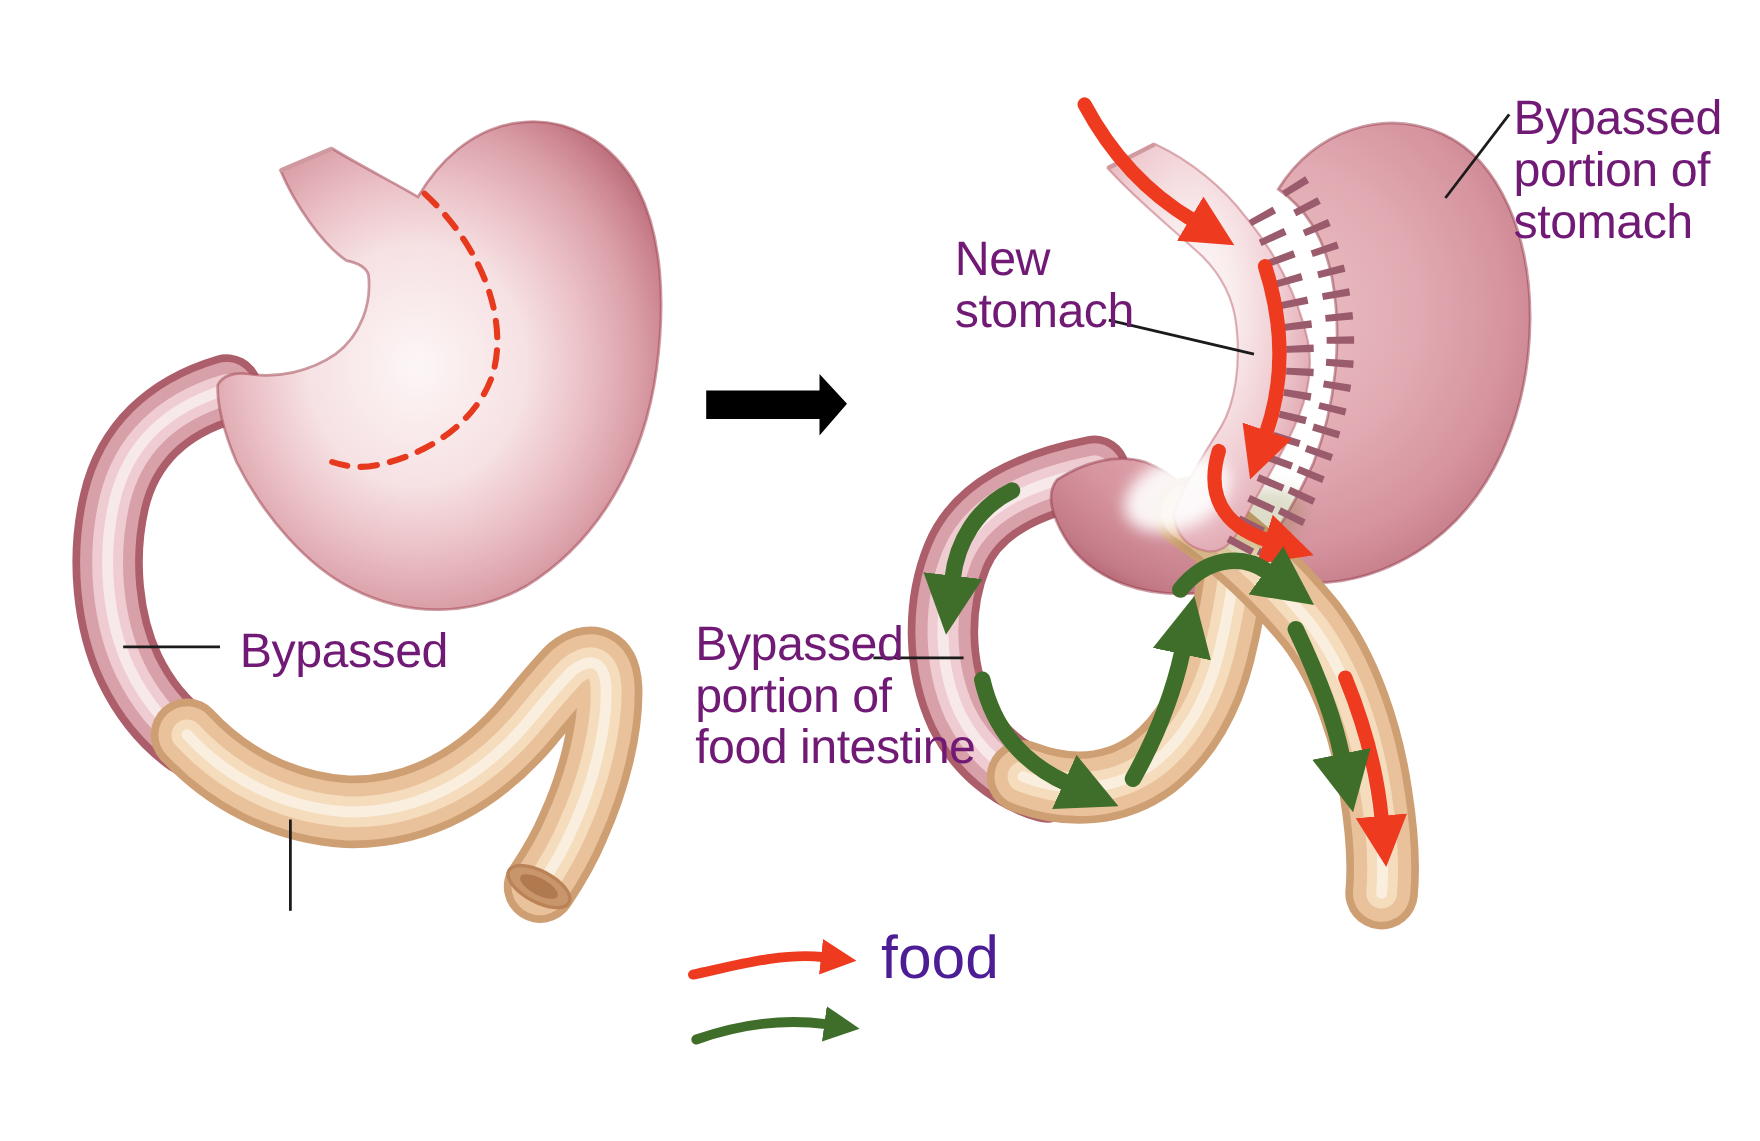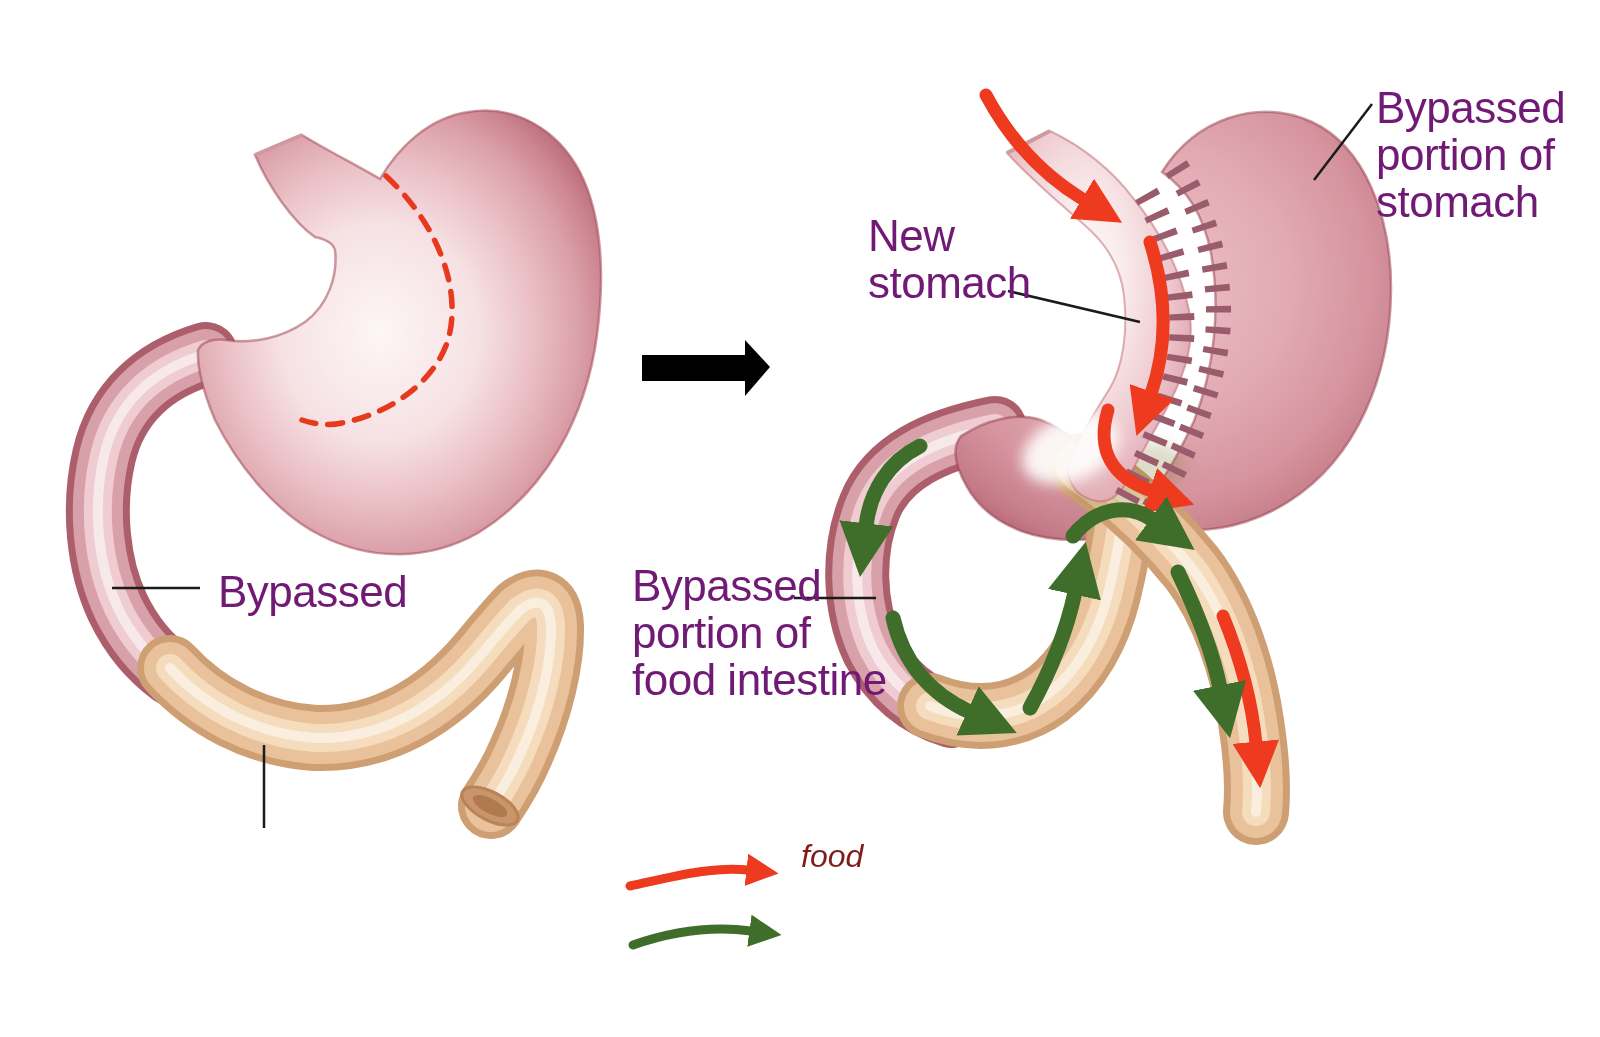--- a/index.html
+++ b/index.html
@@ -1,21 +1,21 @@
 <!DOCTYPE html>
 <html><head>
 <meta charset="utf-8">
 <style>
   html,body{margin:0;padding:0;background:#fff;}
   .canvas{position:relative;width:1600px;height:1037px;background:#ffffff;overflow:hidden;
           font-family:"Liberation Sans",sans-serif;}
   .canvas svg{position:absolute;left:0;top:0;}
   .lbl{position:absolute;color:#701a75;font-size:44px;line-height:1.07;letter-spacing:-0.5px;
        white-space:nowrap;}
-  .leg{position:absolute;color:#7f1d1d;font-size:32px;font-style:italic;white-space:nowrap;}
+  .leg{position:absolute;color:#4c1d95;font-size:55px;white-space:nowrap;}
   
   .tpo{fill:none;stroke:#ac5f6b;stroke-width:64;stroke-linecap:round;}
   .tpm{fill:none;stroke:#d8a0a9;stroke-width:50;stroke-linecap:round;}
   .tph{fill:none;stroke:#eeccd1;stroke-width:28;stroke-linecap:round;}
   .tps{fill:none;stroke:rgba(255,255,255,.55);stroke-width:10;stroke-linecap:round;}
   
   .tto{fill:none;stroke:#cf9f74;stroke-width:66;stroke-linecap:round;}
   .ttm{fill:none;stroke:#e9c29c;stroke-width:52;stroke-linecap:round;}
   .tth{fill:none;stroke:#f4dcbc;stroke-width:28;stroke-linecap:round;}
   .tts{fill:none;stroke:rgba(255,255,255,.5);stroke-width:10;stroke-linecap:round;}

